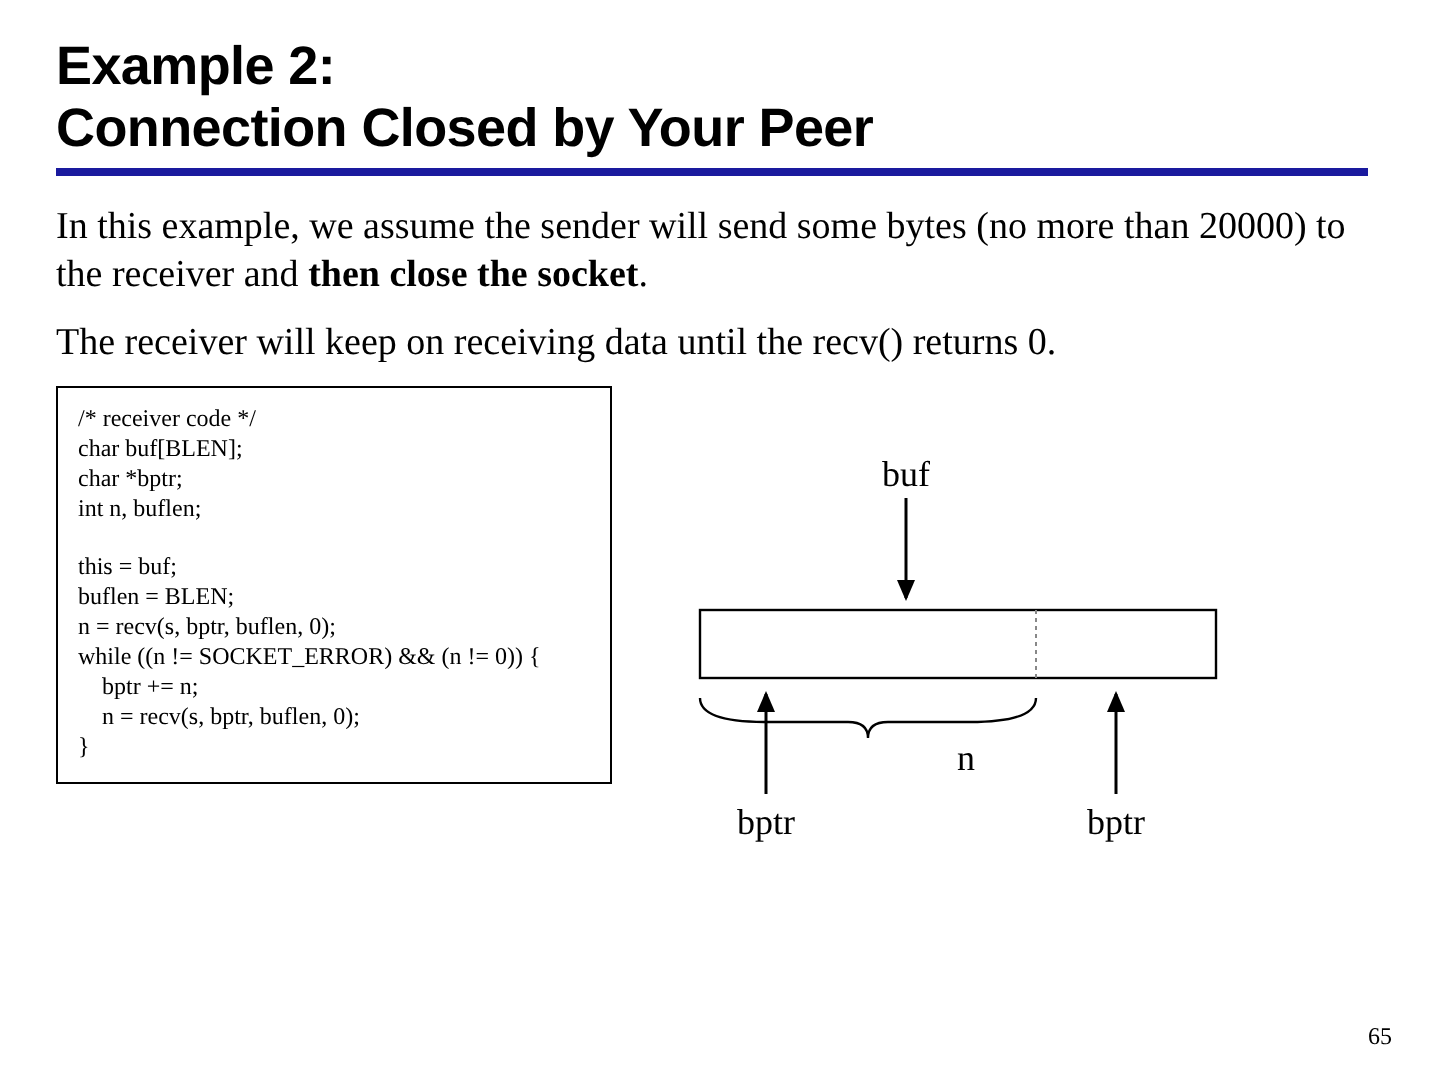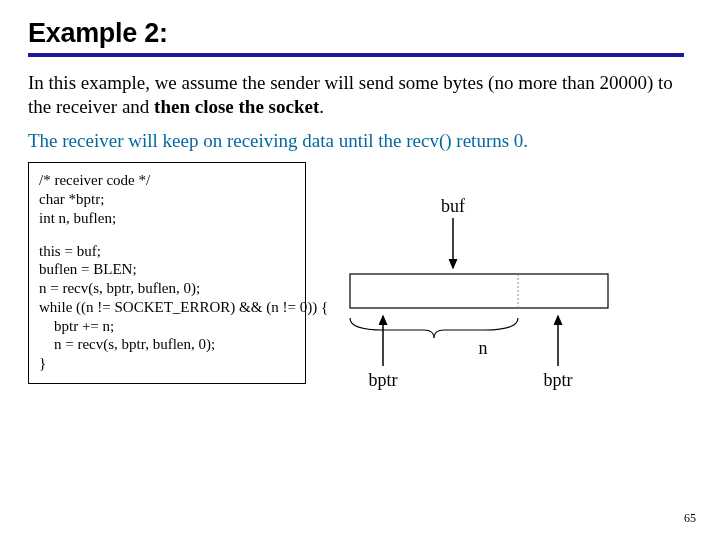--- a/index.html
+++ b/index.html
@@ -32,33 +32,33 @@
     border: none;
     border-top: 4px solid #1a1a9e;
     margin: 2px 0 14px 0;
   }
   .para {
     font-size: 19px;
     line-height: 1.25;
     margin: 0 0 10px 0;
   }
   .bold { font-weight: 700; }
-  .red { color: #0369a1; }
+  .red { color: #000000; }
   .content-row {
     display: flex;
     align-items: flex-start;
     gap: 22px;
     margin-top: 8px;
   }
   .code-box {
     border: 1px solid #000;
     padding: 8px 10px 10px 10px;
     width: 278px;
     box-sizing: border-box;
-    font-size: 15px;
+    font-size: 12px;
     line-height: 1.25;
     font-family: "Times New Roman", Times, serif;
   }
   .code-box .blk { margin-bottom: 14px; }
   .code-box .blk:last-child { margin-bottom: 0; }
   .code-line { white-space: pre; }
   .diagram-wrap {
     flex: 1;
     position: relative;
     height: 270px;
@@ -70,35 +70,37 @@
     font-size: 12px;
   }
 </style>
 </head>
 <body>
 
 <div class="slide">
 
   <h1 class="title">
     <span>Example 2:</span><br>
+    <span>Connection Closed by Your Peer</span>
   </h1>
 
   <hr class="title-rule">
 
   <p class="para">
     <span>In this example, we assume the sender will send some bytes (no more than 20000) to the receiver and </span><span class="bold">then close the socket</span><span>.</span>
   </p>
 
   <p class="para red">The receiver will keep on receiving data until the recv() returns 0.</p>
 
   <div class="content-row">
 
     <div class="code-box">
       <div class="blk">
         <div class="code-line">/* receiver code */</div>
+        <div class="code-line">char buf[BLEN];</div>
         <div class="code-line">char *bptr;</div>
         <div class="code-line">int n, buflen;</div>
       </div>
       <div class="blk">
         <div class="code-line">this = buf;</div>
         <div class="code-line">buflen = BLEN;</div>
         <div class="code-line">n = recv(s, bptr, buflen, 0);</div>
         <div class="code-line">while ((n != SOCKET_ERROR) &amp;&amp; (n != 0)) {</div>
         <div class="code-line">    bptr += n;</div>
         <div class="code-line">    n = recv(s, bptr, buflen, 0);</div>

